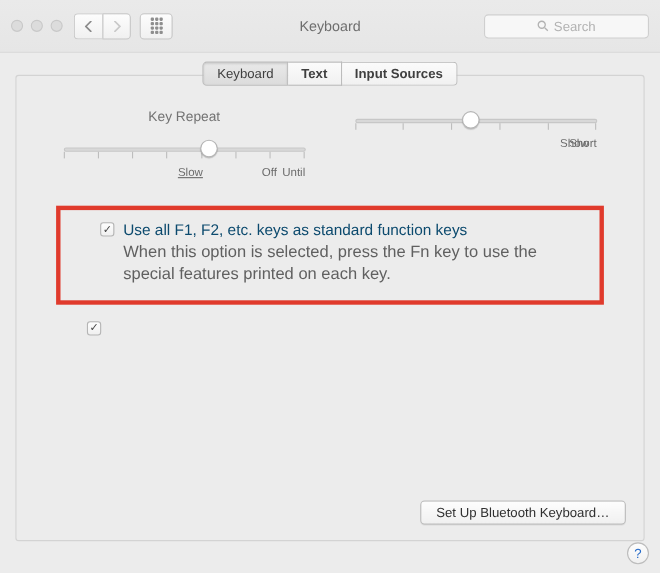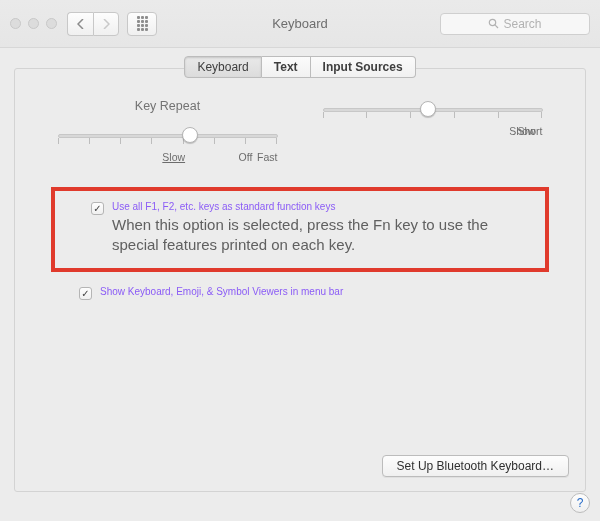--- a/index.html
+++ b/index.html
@@ -125,21 +125,21 @@
     margin-left: 40px; margin-right: 20px;
   }
   .checkbox {
     width: 13px; height: 13px; flex: 0 0 13px;
     border: 1px solid #b5b5b5; border-radius: 3px;
     background: linear-gradient(#fdfdfd,#f0f0f0);
     margin-right: 8px; margin-top: 1px;
     display: flex; align-items: center; justify-content: center;
     font-size: 10px; color: #444;
   }
-  .check-text { font-size: 10px; color: #8b5cf6; }
+  .check-text { font-size: 14px; color: #0c4a6e; }
   .check-sub  { font-size: 15px; color: #606060; margin-top: 3px; line-height: 1.35; }
 
   .highlight {
     border: 4px solid #e03a2c;
     padding: 10px 12px 12px 12px;
     margin: 0 16px 14px 16px;
   }
   .highlight .check-row { margin-left: 24px; margin-right: 0; }
 
   
@@ -248,21 +248,21 @@
               <i></i>
               <i></i>
               <i></i>
               <i></i>
           </div>
           <div class="slider-knob" style="left:60%;"></div>
         </div>
         <div class="slider-labels">
           <span>Off</span>
           <span style="position:relative; left:-72px;text-decoration:underline;">Slow</span>
-          <span>Fast</span>
+          <span>Until</span>
         </div>
       </div>
 
       <div class="slider-block">
         <div class="slider">
           <div class="slider-track"></div>
           <div class="slider-ticks">
             <i></i>
               <i></i>
               <i></i>
@@ -285,23 +285,20 @@
         <div class="checkbox">✓</div>
         <div>
           <div class="check-text">Use all F1, F2, etc. keys as standard function keys</div>
           <div class="check-sub">When this option is selected, press the Fn key to use the special features printed on each key.</div>
         </div>
       </div>
     </div>
 
     <div class="check-row" style="margin-left:44px;">
       <div class="checkbox">✓</div>
-      <div>
-        <div class="check-text">Show Keyboard, Emoji, &amp; Symbol Viewers in menu bar</div>
-      </div>
     </div>
 
   </div>
 
   <div class="bottom-buttons">
     <div class="aqua-btn">
         <span>Set Up Bluetooth Keyboard…</span>
       </div>
   </div>
 

